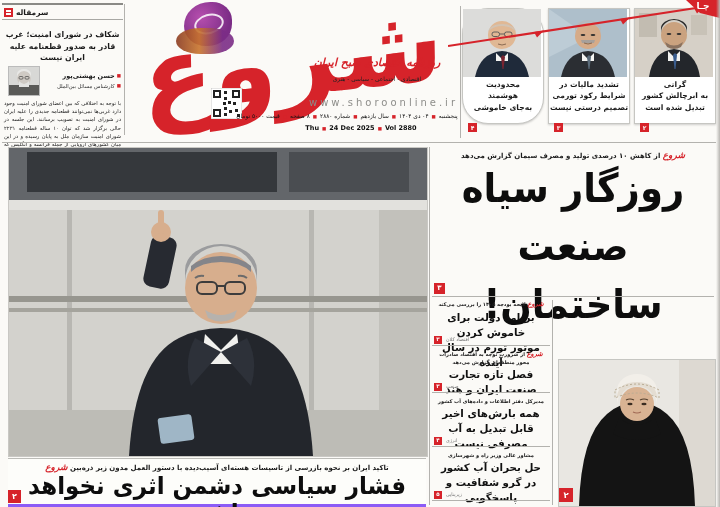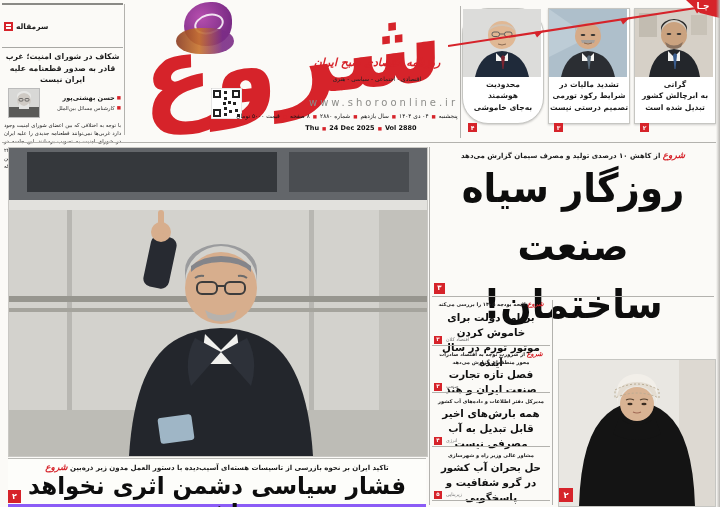--- a/index.html
+++ b/index.html
@@ -9,26 +9,26 @@
   .rtl{direction:rtl;}
   .ml{white-space:pre-line;}
   .rule-h{background:#b3b2ae;height:1px;}
   .rule-v{background:#b3b2ae;width:1px;}
   .badge{background:#d6232a;color:#fff;display:flex;align-items:center;justify-content:center;
          font-weight:bold;line-height:1;}
   .brand{color:#d6232a;font-style:italic;font-weight:bold;}
   
   #editorial{left:2px;top:3px;width:121px;height:132px;border-top:2px solid #8a8a86;}
   #ed-head{display:flex;flex-direction:row-reverse;align-items:center;gap:3px;height:12px;
-           border-bottom:1px solid #a8a8a4;padding:15px 2px;}
+           border-bottom:1px solid #a8a8a4;padding:1px 2px;}
   .ed-icon{width:9px;height:9px;background:#d6232a;flex:0 0 auto;}
   .ed-icon::before{content:"";display:block;width:5px;height:2px;background:#fff;margin:2px auto 1px;}
   .ed-icon::after{content:"";display:block;width:5px;height:2px;background:#fff;margin:0 auto;}
   #ed-title{font-size:7.5px;font-weight:bold;}
-  #ed-headline{font-size:7.8px;font-weight:bold;text-align:center;line-height:1.5;margin-top:3px;padding:0 2px;}
+  #ed-headline{font-size:7.8px;font-weight:bold;text-align:center;line-height:1.5;margin-top:9px;padding:0 2px;}
   #ed-author-wrap{position:relative;height:30px;margin-top:2px;}
   #ed-portrait{position:absolute;left:6px;top:0;width:30px;height:28px;border:1px solid #bbb;}
   #ed-author{position:absolute;right:2px;top:6px;font-size:6.5px;font-weight:bold;direction:rtl;}
   #ed-author-title{position:absolute;right:2px;top:17px;font-size:5.3px;color:#333;direction:rtl;}
   .red-sq::before{content:"■";color:#d6232a;font-size:4.5px;margin-left:2px;vertical-align:1px;}
   #ed-body{font-size:5.3px;line-height:1.55;text-align:justify;color:#222;margin-top:3px;
            height:49px;overflow:hidden;padding:0 2px;}
   #ed-more{font-size:6px;font-weight:bold;text-align:center;margin-top:1px;}
   
   #logo{left:128px;top:0px;width:330px;height:128px;font-size:104px;font-weight:bold;color:#d6232a;

